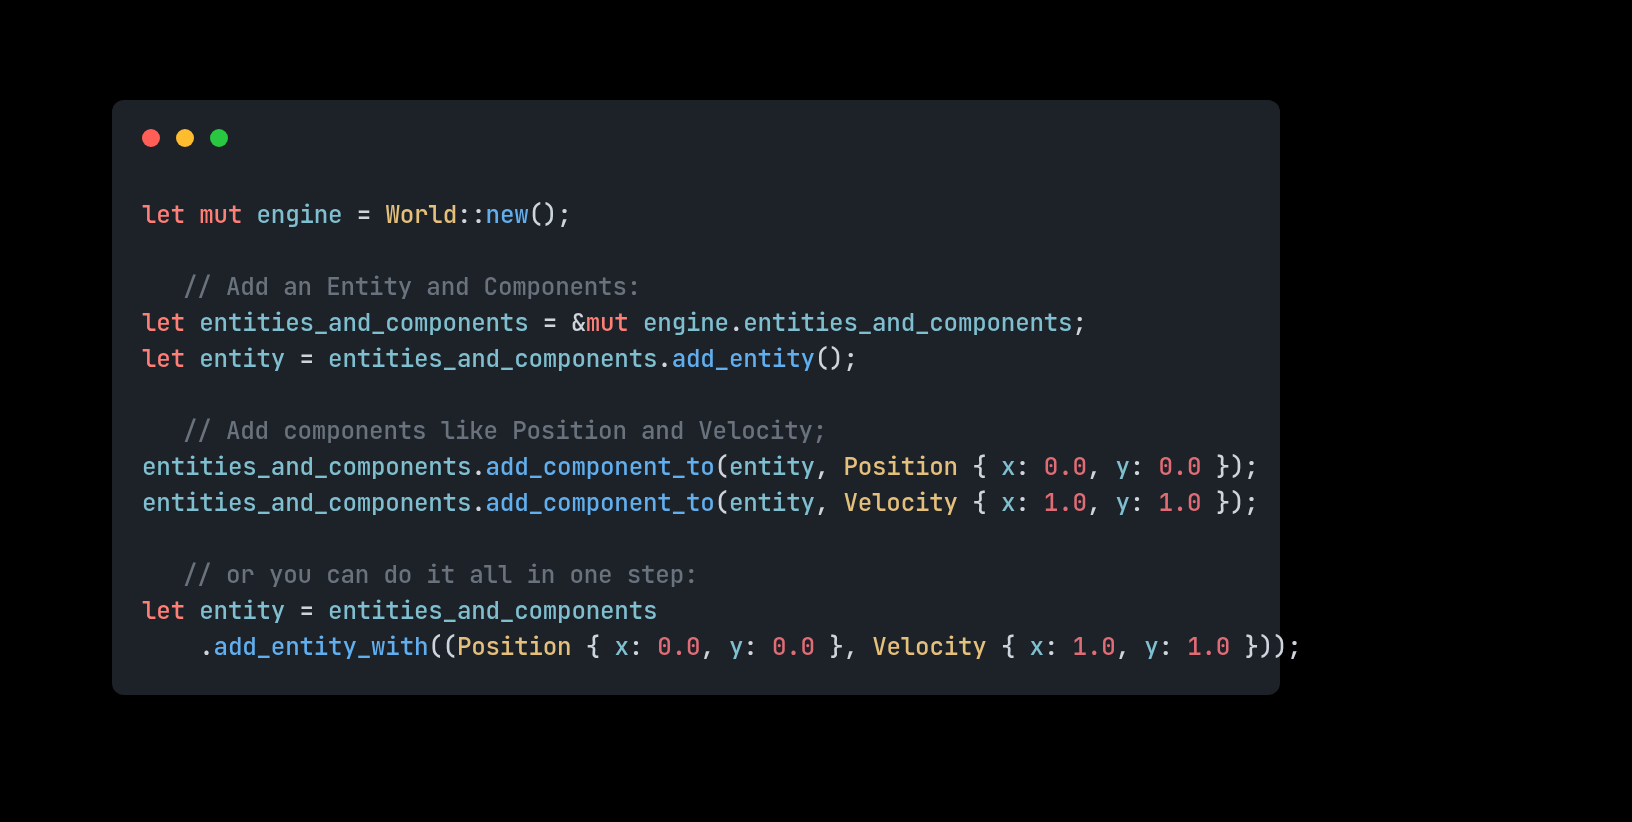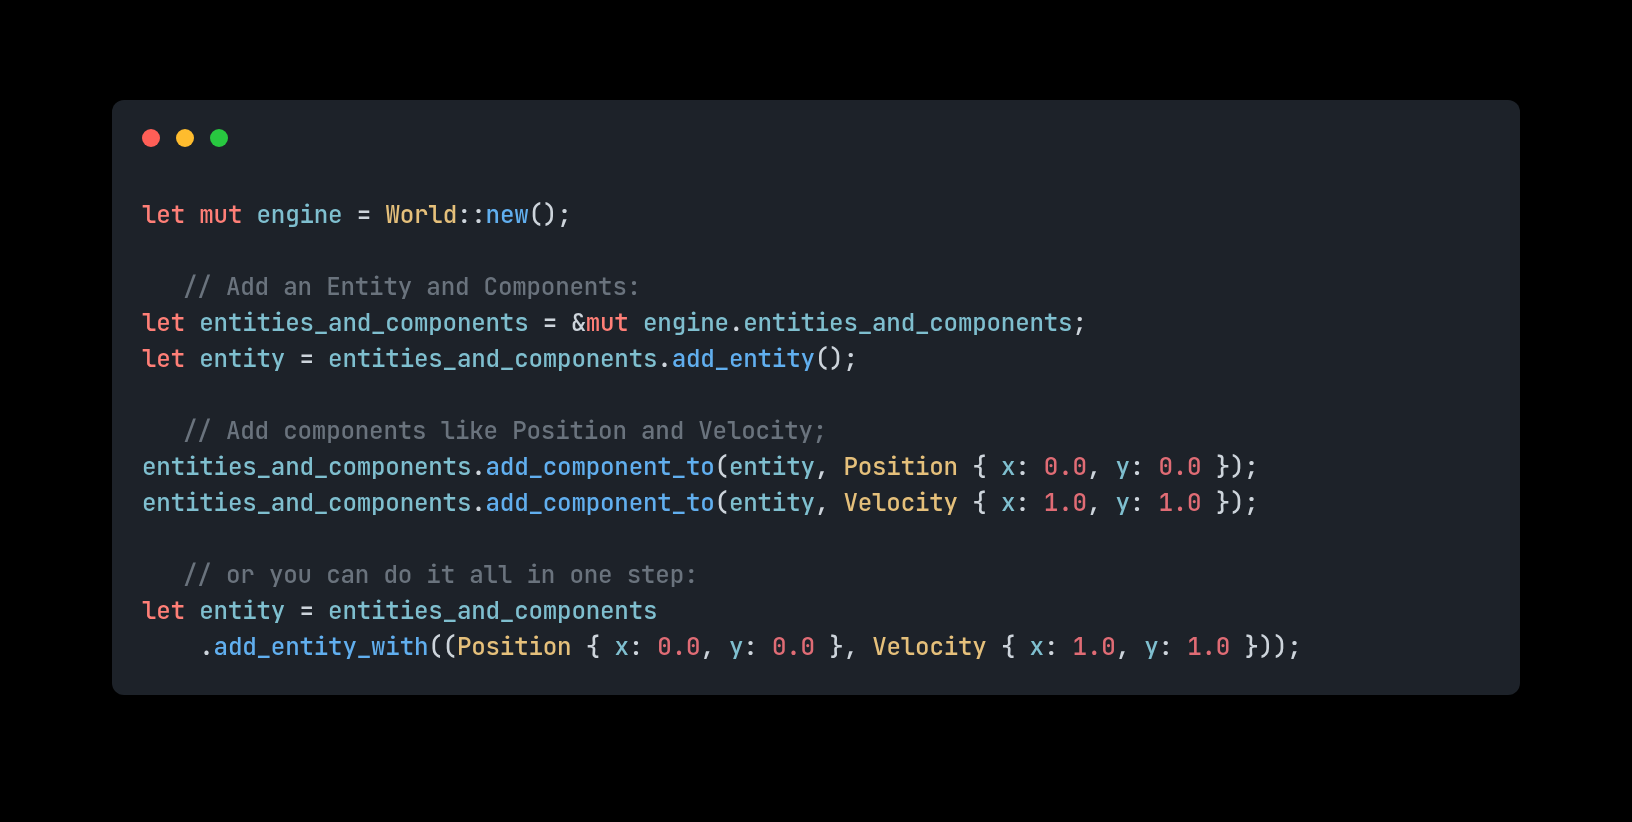--- a/index.html
+++ b/index.html
@@ -24,21 +24,21 @@
     padding:0;
     background:var(--bg);
     width:1632px;
     height:822px;
     overflow:hidden;
   }
   .window{
     position:absolute;
     left:112px;
     top:100px;
-    width:1408px;
+    width:1168px;
     height:595px;
     background:var(--panel);
     border-radius:12px;
     box-shadow:0 20px 50px rgba(0,0,0,0.6);
     box-sizing:border-box;
   }
   .titlebar{
     display:flex;
     align-items:center;
     gap:16px;

